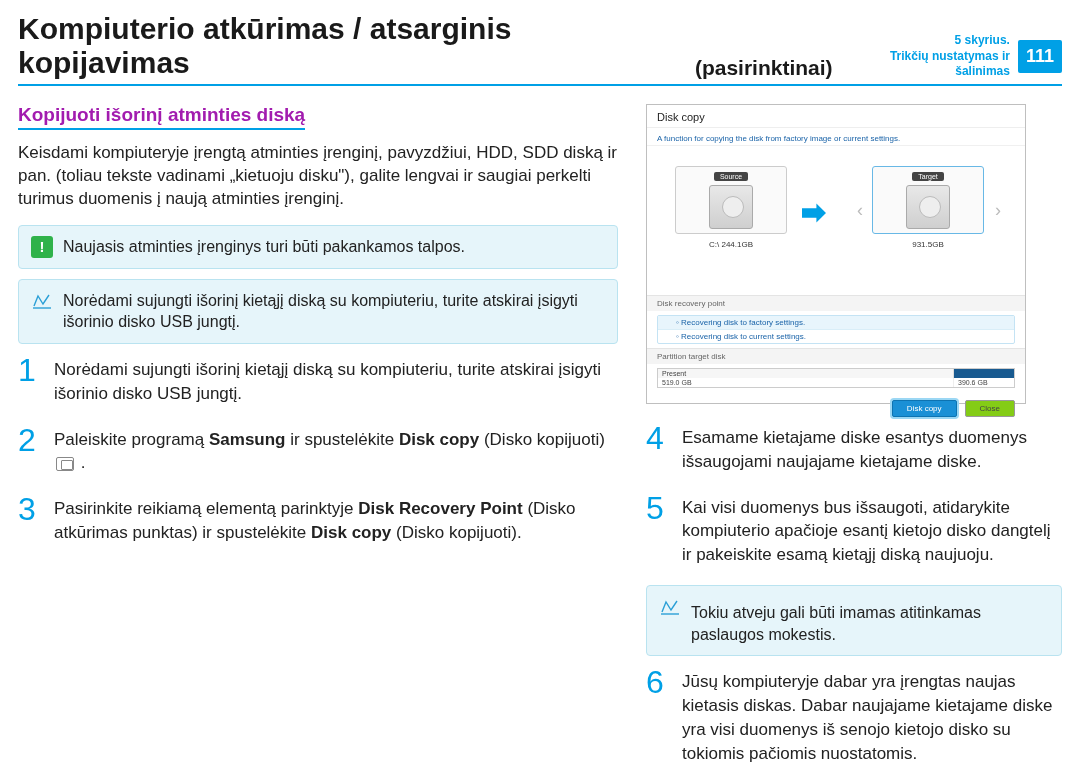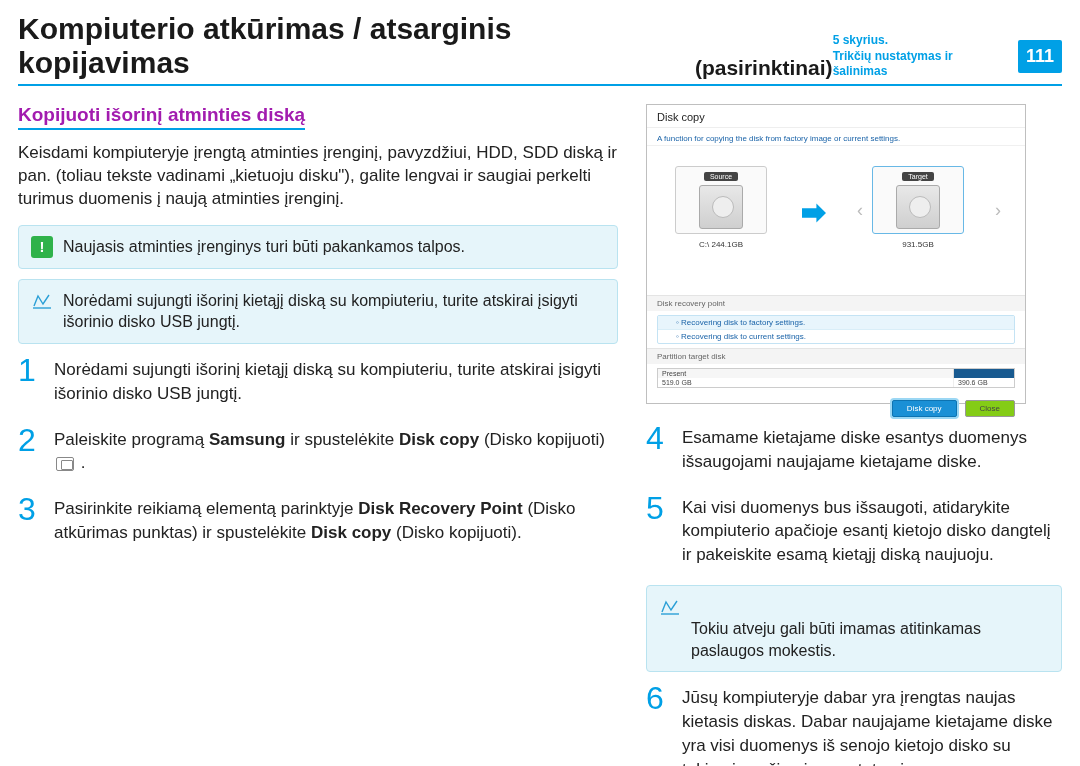--- a/index.html
+++ b/index.html
@@ -25,21 +25,21 @@
     align-items: flex-end;
     gap: 6px;
   }
   .title-main { font-size: 30px; font-weight: 700; color: #1a1a1a; }
   .title-sub { font-size: 21px; font-weight: 700; color: #1a1a1a; }
   .header-right {
     display: flex;
     align-items: center;
     gap: 8px;
   }
-  .chapter { text-align: left; font-size: 12px; font-weight: 700; color: #00a0e6; line-height: 1.3; }
+  .chapter { text-align: right; font-size: 12px; font-weight: 700; color: #00a0e6; line-height: 1.3; }
   .pagenum {
     background: #00a0e6;
     color: #fff;
     font-weight: 700;
     font-size: 18px;
     padding: 6px 8px;
     border-radius: 2px;
   }
   .columns {
     display: flex;
@@ -137,21 +137,21 @@
   .shot-desc {
     color: #1a63a8;
     font-size: 8px;
     padding: 6px 10px 2px;
   }
   .shot-body {
     position: relative;
     height: 150px;
     border-top: 1px solid #f0f0f0;
   }
-  .disk { position: absolute; text-align: center; width: 92px; }
+  .disk { position: absolute; text-align: center; width: 112px; }
   .disk-frame { border: 1px solid #ccc; border-radius: 3px; padding: 4px 0; background:#fafafa; }
   .disk-frame.target { border-color:#68b8e6; }
   .disk-label-box {
     background:#444; color:#fff; font-size:7px;
     display:inline-block; padding:1px 6px; border-radius:2px; margin-bottom:4px;
   }
   .disk-img {
     width:44px; height:44px; margin:0 auto;
     background: linear-gradient(#e8e8e8,#cfcfcf);
     border:1px solid #aaa; border-radius:3px;
@@ -316,21 +316,21 @@
     </div>
 
     <div class="callout">
       <div class="callout-icon-note">
         <svg width="22" height="22" class="note-svg">
             <path d="M3 16 L7 6 L12 14 L18 5"></path>
             <path d="M2 18 H20"></path>
           </svg>
       </div>
       <div>
-        <div style="margin-top:22px;">Tokiu atveju gali būti imamas atitinkamas paslaugos mokestis.</div>
+        <div style="margin-top:6px;">Tokiu atveju gali būti imamas atitinkamas paslaugos mokestis.</div>
       </div>
     </div>
 
     <div class="step">
       <div class="step-num">6</div>
       <div class="step-body">Jūsų kompiuteryje dabar yra įrengtas naujas kietasis diskas. Dabar naujajame kietajame diske yra visi duomenys iš senojo kietojo disko su tokiomis pačiomis nuostatomis.</div>
     </div>
 
   </div>
 </div>

